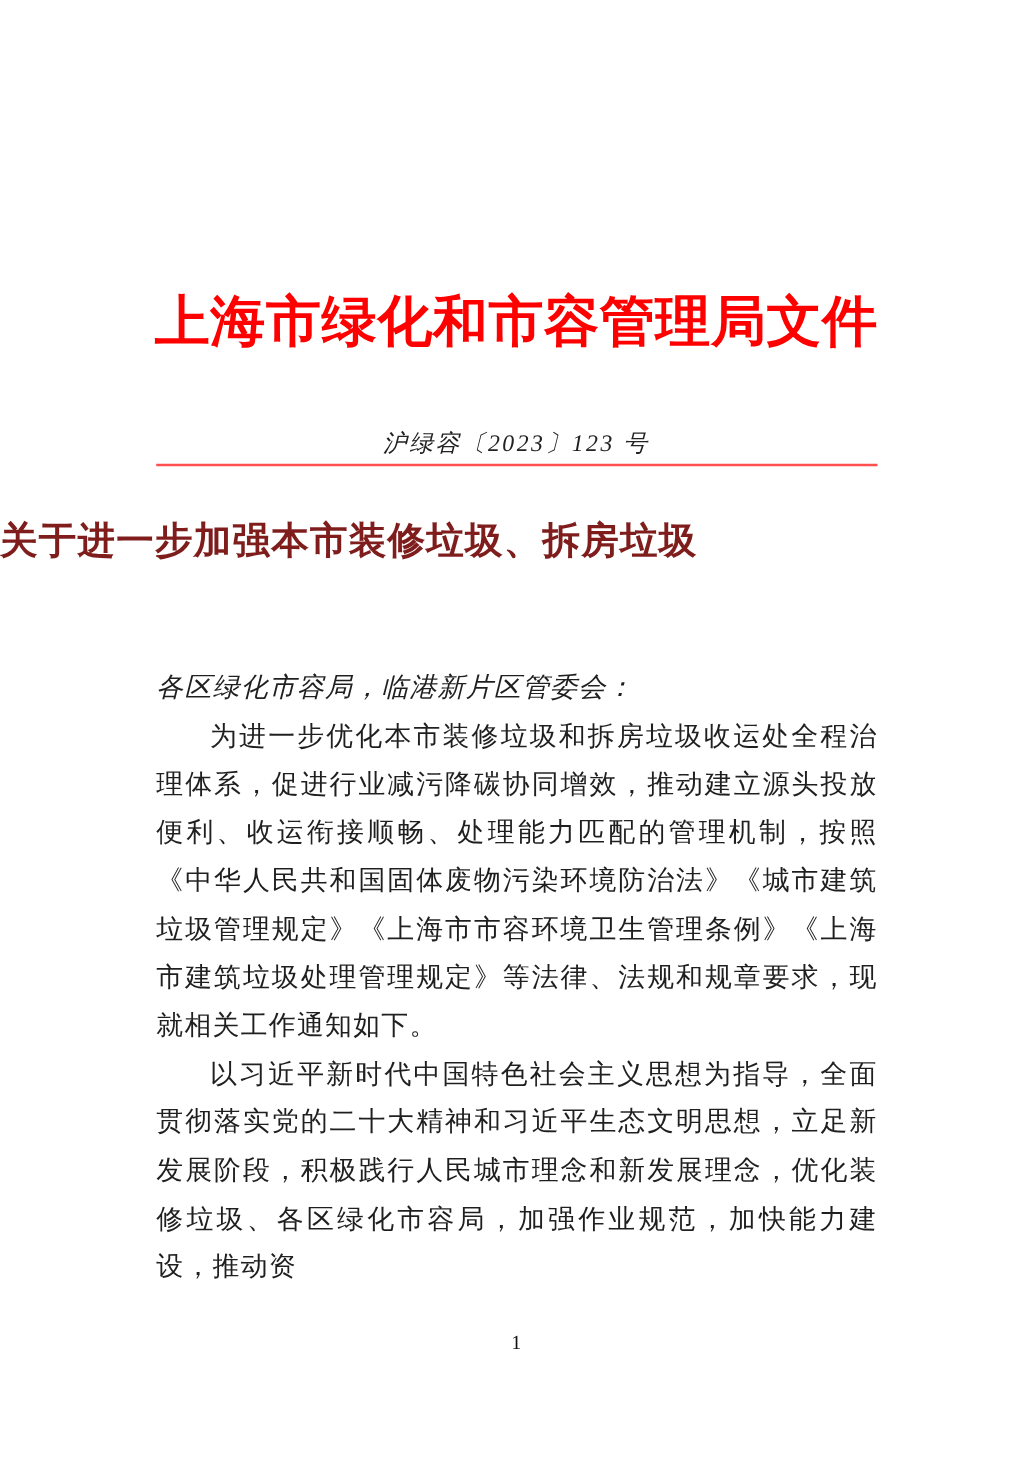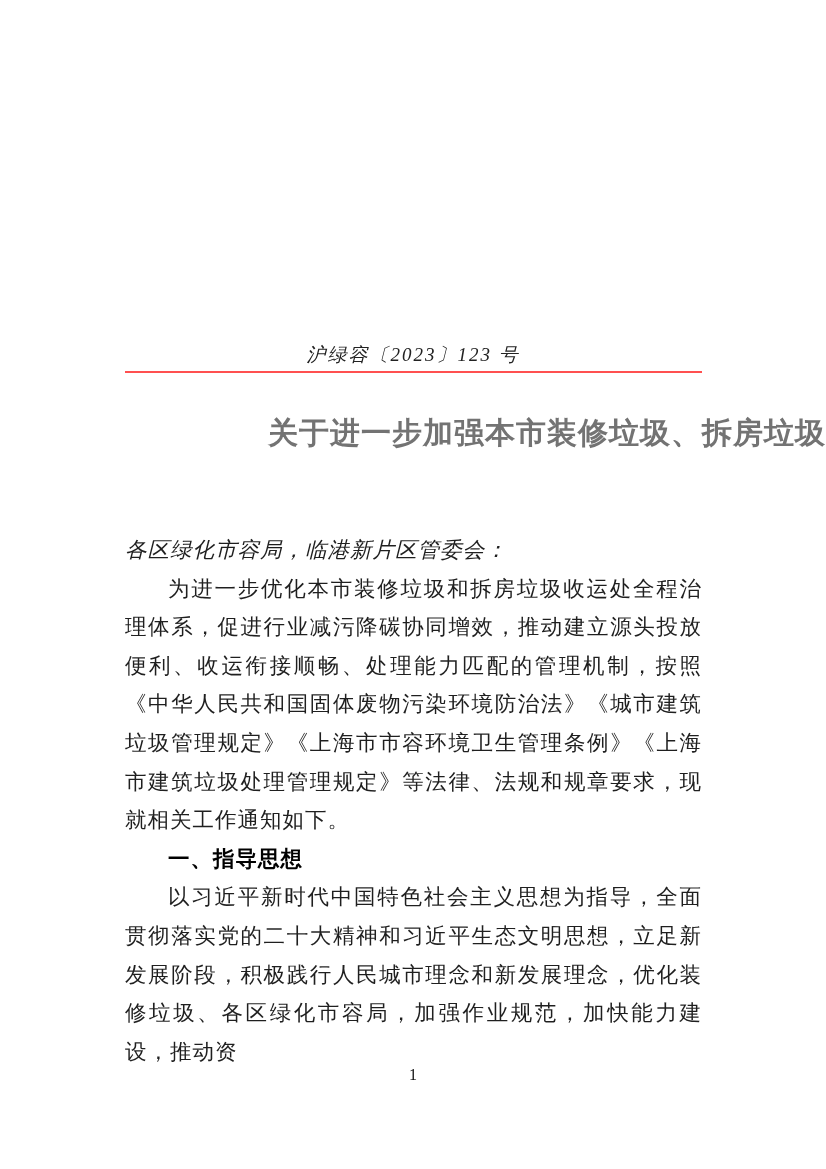--- a/index.html
+++ b/index.html
@@ -47,26 +47,26 @@
     left: 125px;
     width: 577px;
     height: 2px;
     background: #ff5050;
   }
   .doc-title {
     position: absolute;
     top: 412px;
     left: 0;
     width: 100%;
-    text-align: right;
+    text-align: left;
     font-size: 30px;
     font-weight: bold;
     line-height: 41px;
     letter-spacing: 1px;
-    color: #737373;
+    color: #7f1d1d;
   }
   .doc-body {
     position: absolute;
     top: 531px;
     left: 125px;
     width: 577px;
     font-size: 21.5px;
     line-height: 38.6px;
     letter-spacing: 1px;
     text-align: justify;
@@ -97,33 +97,33 @@
     text-align: center;
     font-size: 16px;
     color: #111111;
   }
 </style>
 </head>
 <body>
 
 <div class="page">
 
+  <h1 class="agency-title">上海市绿化和市容管理局文件</h1>
 
   <div class="doc-number">沪绿容〔2023〕123 号</div>
 
   <div class="red-divider"></div>
 
   <div class="doc-title">
     <div>关于进一步加强本市装修垃圾、拆房垃圾</div>
   </div>
 
   <div class="doc-body">
       <p class="b-salutation">各区绿化市容局，临港新片区管委会：</p>
       <p class="b-paragraph">为进一步优化本市装修垃圾和拆房垃圾收运处全程治理体系，促进行业减污降碳协同增效，推动建立源头投放便利、收运衔接顺畅、处理能力匹配的管理机制，按照《中华人民共和国固体废物污染环境防治法》《城市建筑垃圾管理规定》《上海市市容环境卫生管理条例》《上海市建筑垃圾处理管理规定》等法律、法规和规章要求，现就相关工作通知如下。</p>
-      <p class="b-heading">一、指导思想</p>
       <p class="b-paragraph">以习近平新时代中国特色社会主义思想为指导，全面贯彻落实党的二十大精神和习近平生态文明思想，立足新发展阶段，积极践行人民城市理念和新发展理念，优化装修垃圾、各区绿化市容局，加强作业规范，加快能力建设，推动资</p>
     </div>
 
   <div class="page-footer">
     <span>1</span>
   </div>
 
 </div>
 
 </body></html>

